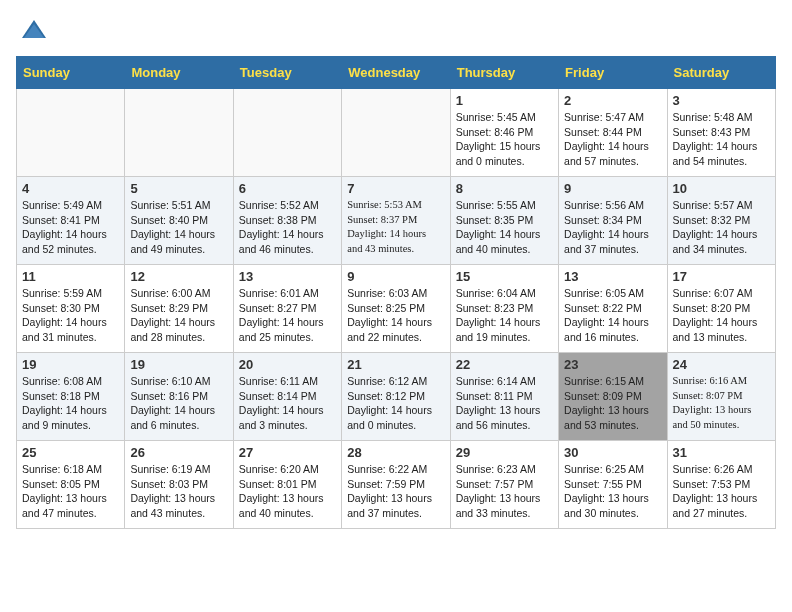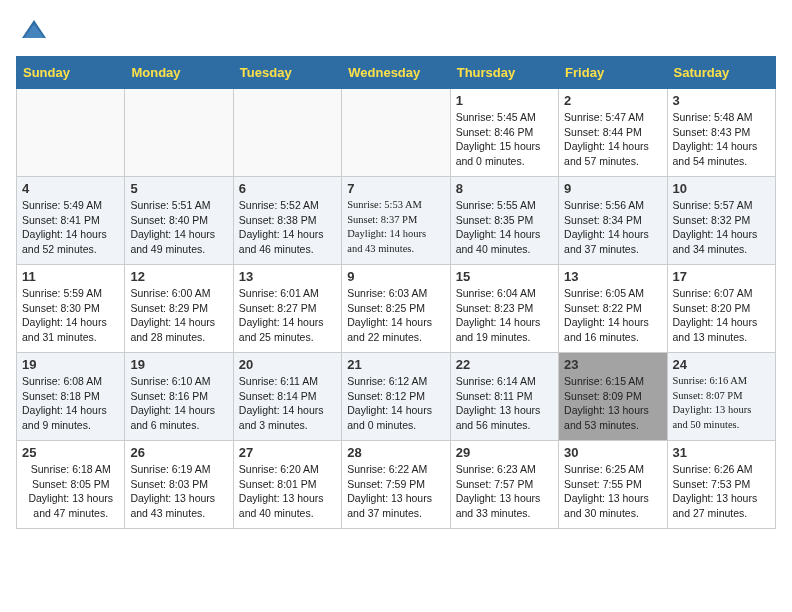--- a/index.html
+++ b/index.html
@@ -304,21 +304,21 @@
           <span class="day-num">24</span>
           <div class="day-info" style="white-space: pre-line; font-family: Liberation Serif, serif;">Sunrise: 6:16 AM
 Sunset: 8:07 PM
 Daylight: 13 hours
 and 50 minutes.</div>
         </td>
       </tr>
       <tr class="week-row">
         <td>
           <span class="day-num">25</span>
-          <div class="day-info" style="white-space: pre-line; text-align: center;">Sunrise: 6:18 AM
+          <div class="day-info" style="white-space: pre-line;">Sunrise: 6:18 AM
 Sunset: 8:05 PM
 Daylight: 13 hours
 and 47 minutes.</div>
         </td>
         <td>
           <span class="day-num">26</span>
           <div class="day-info" style="white-space: pre-line;">Sunrise: 6:19 AM
 Sunset: 8:03 PM
 Daylight: 13 hours
 and 43 minutes.</div>

